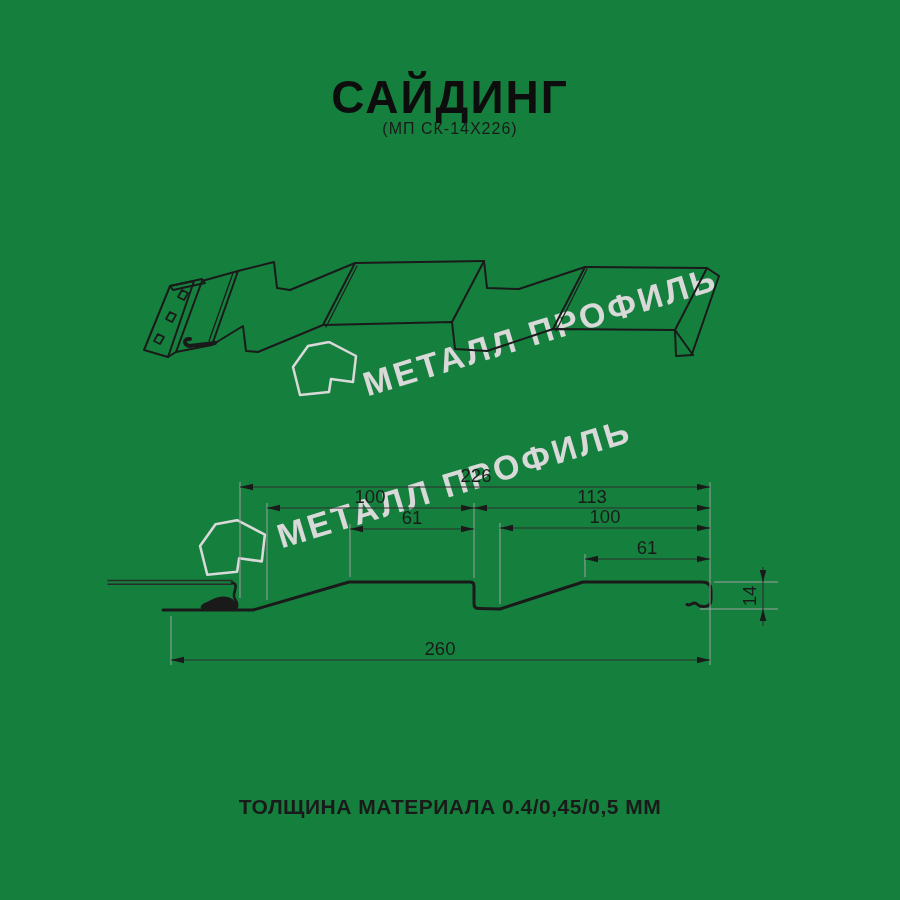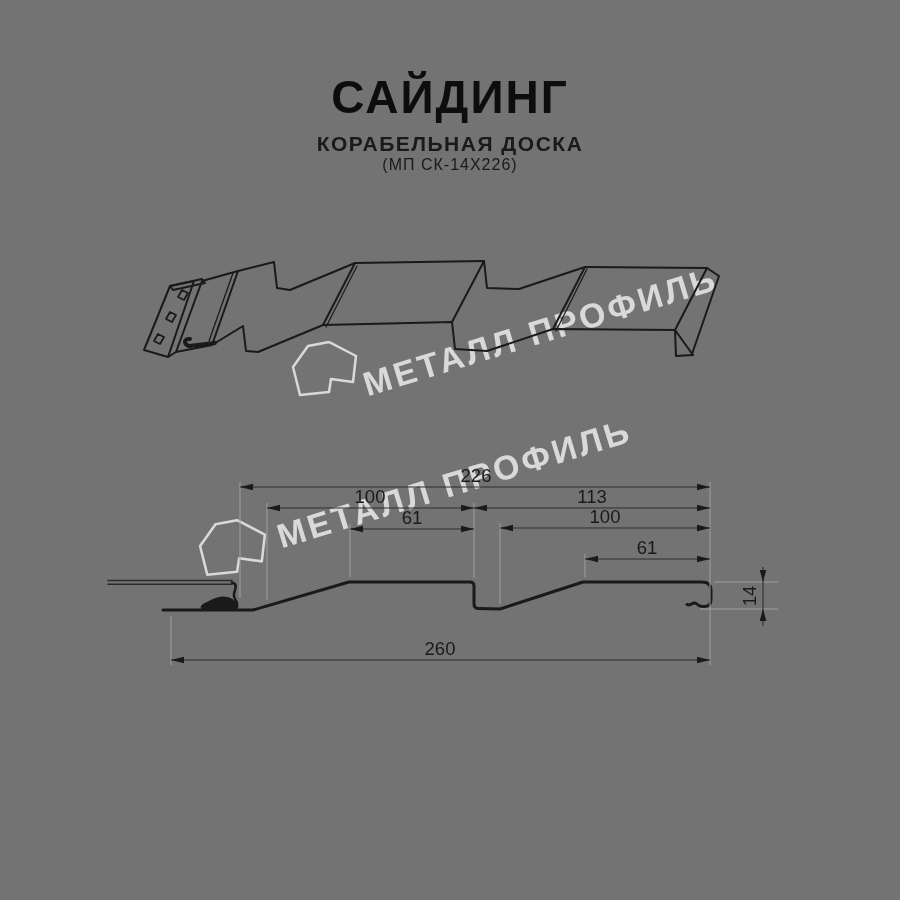--- a/index.html
+++ b/index.html
@@ -1,16 +1,16 @@
 <!DOCTYPE html>
 <html><head>
 <meta charset="utf-8">
 <style>
   html,body{margin:0;padding:0;background:#ffffff;}
-  #page{position:relative;width:900px;height:900px;background:#737373;overflow:hidden;
+  #page{position:relative;width:900px;height:900px;background:#15803d;overflow:hidden;
         font-family:"Liberation Sans", sans-serif;color:#111;}
   
   #header{position:absolute;left:0;top:74px;width:900px;text-align:center;z-index:3;}
   #title{font-size:46px;font-weight:700;letter-spacing:2px;color:#0d0d0d;line-height:1;}
   #subtitle{margin-top:12px;font-size:21px;font-weight:700;letter-spacing:1.5px;color:#1a1a1a;}
   #code{font-size:16px;font-weight:400;letter-spacing:1px;color:#1a1a1a;}
   
   .wm{position:absolute;z-index:1;}
   .wm-text{display:inline-block;font-size:34px;font-weight:700;letter-spacing:3px;
            color:#d9d9d9;white-space:nowrap;transform:rotate(-17deg);transform-origin:0 50%;line-height:34px;}
@@ -21,21 +21,20 @@
   #footer{position:absolute;left:0;top:795px;width:900px;text-align:center;z-index:3;
           font-size:21px;font-weight:700;letter-spacing:0.5px;color:#1a1a1a;}
 </style>
 </head>
 <body>
 
 <div id="page">
 
   <div id="header">
     <div id="title">САЙДИНГ</div>
-    <div id="subtitle">КОРАБЕЛЬНАЯ ДОСКА</div>
     <div id="code">(МП СК-14Х226)</div>
   </div>
 
   <div class="wm" style="left:290px;top:341px;">
     <svg width="70" height="56" viewBox="0 0 70 56">
       <path d="M3,26 L18,5 L39,1 L66,15 L63,41 L41,38 L39,51 L10,54 Z" fill="none" stroke="#d9d9d9" stroke-width="2.5" stroke-linejoin="round"></path>
     </svg>
   </div>
   <div class="wm" style="left:364px;top:368px;">
     <span class="wm-text">МЕТАЛЛ ПРОФИЛЬ</span>
@@ -159,14 +158,15 @@
       <text class="dimtext" x="370" y="503">100</text>
       <text class="dimtext" x="412" y="524">61</text>
       <text class="dimtext" x="592" y="503">113</text>
       <text class="dimtext" x="605" y="523">100</text>
       <text class="dimtext" x="647" y="554">61</text>
       <text class="dimtext" x="440" y="655">260</text>
       <text class="dimtext" x="756" y="596" transform="rotate(-90 756 596)">14</text>
     </g>
   </svg>
 
+  <div id="footer">ТОЛЩИНА МАТЕРИАЛА 0.4/0,45/0,5 ММ</div>
 
 </div>
 
 </body></html>

